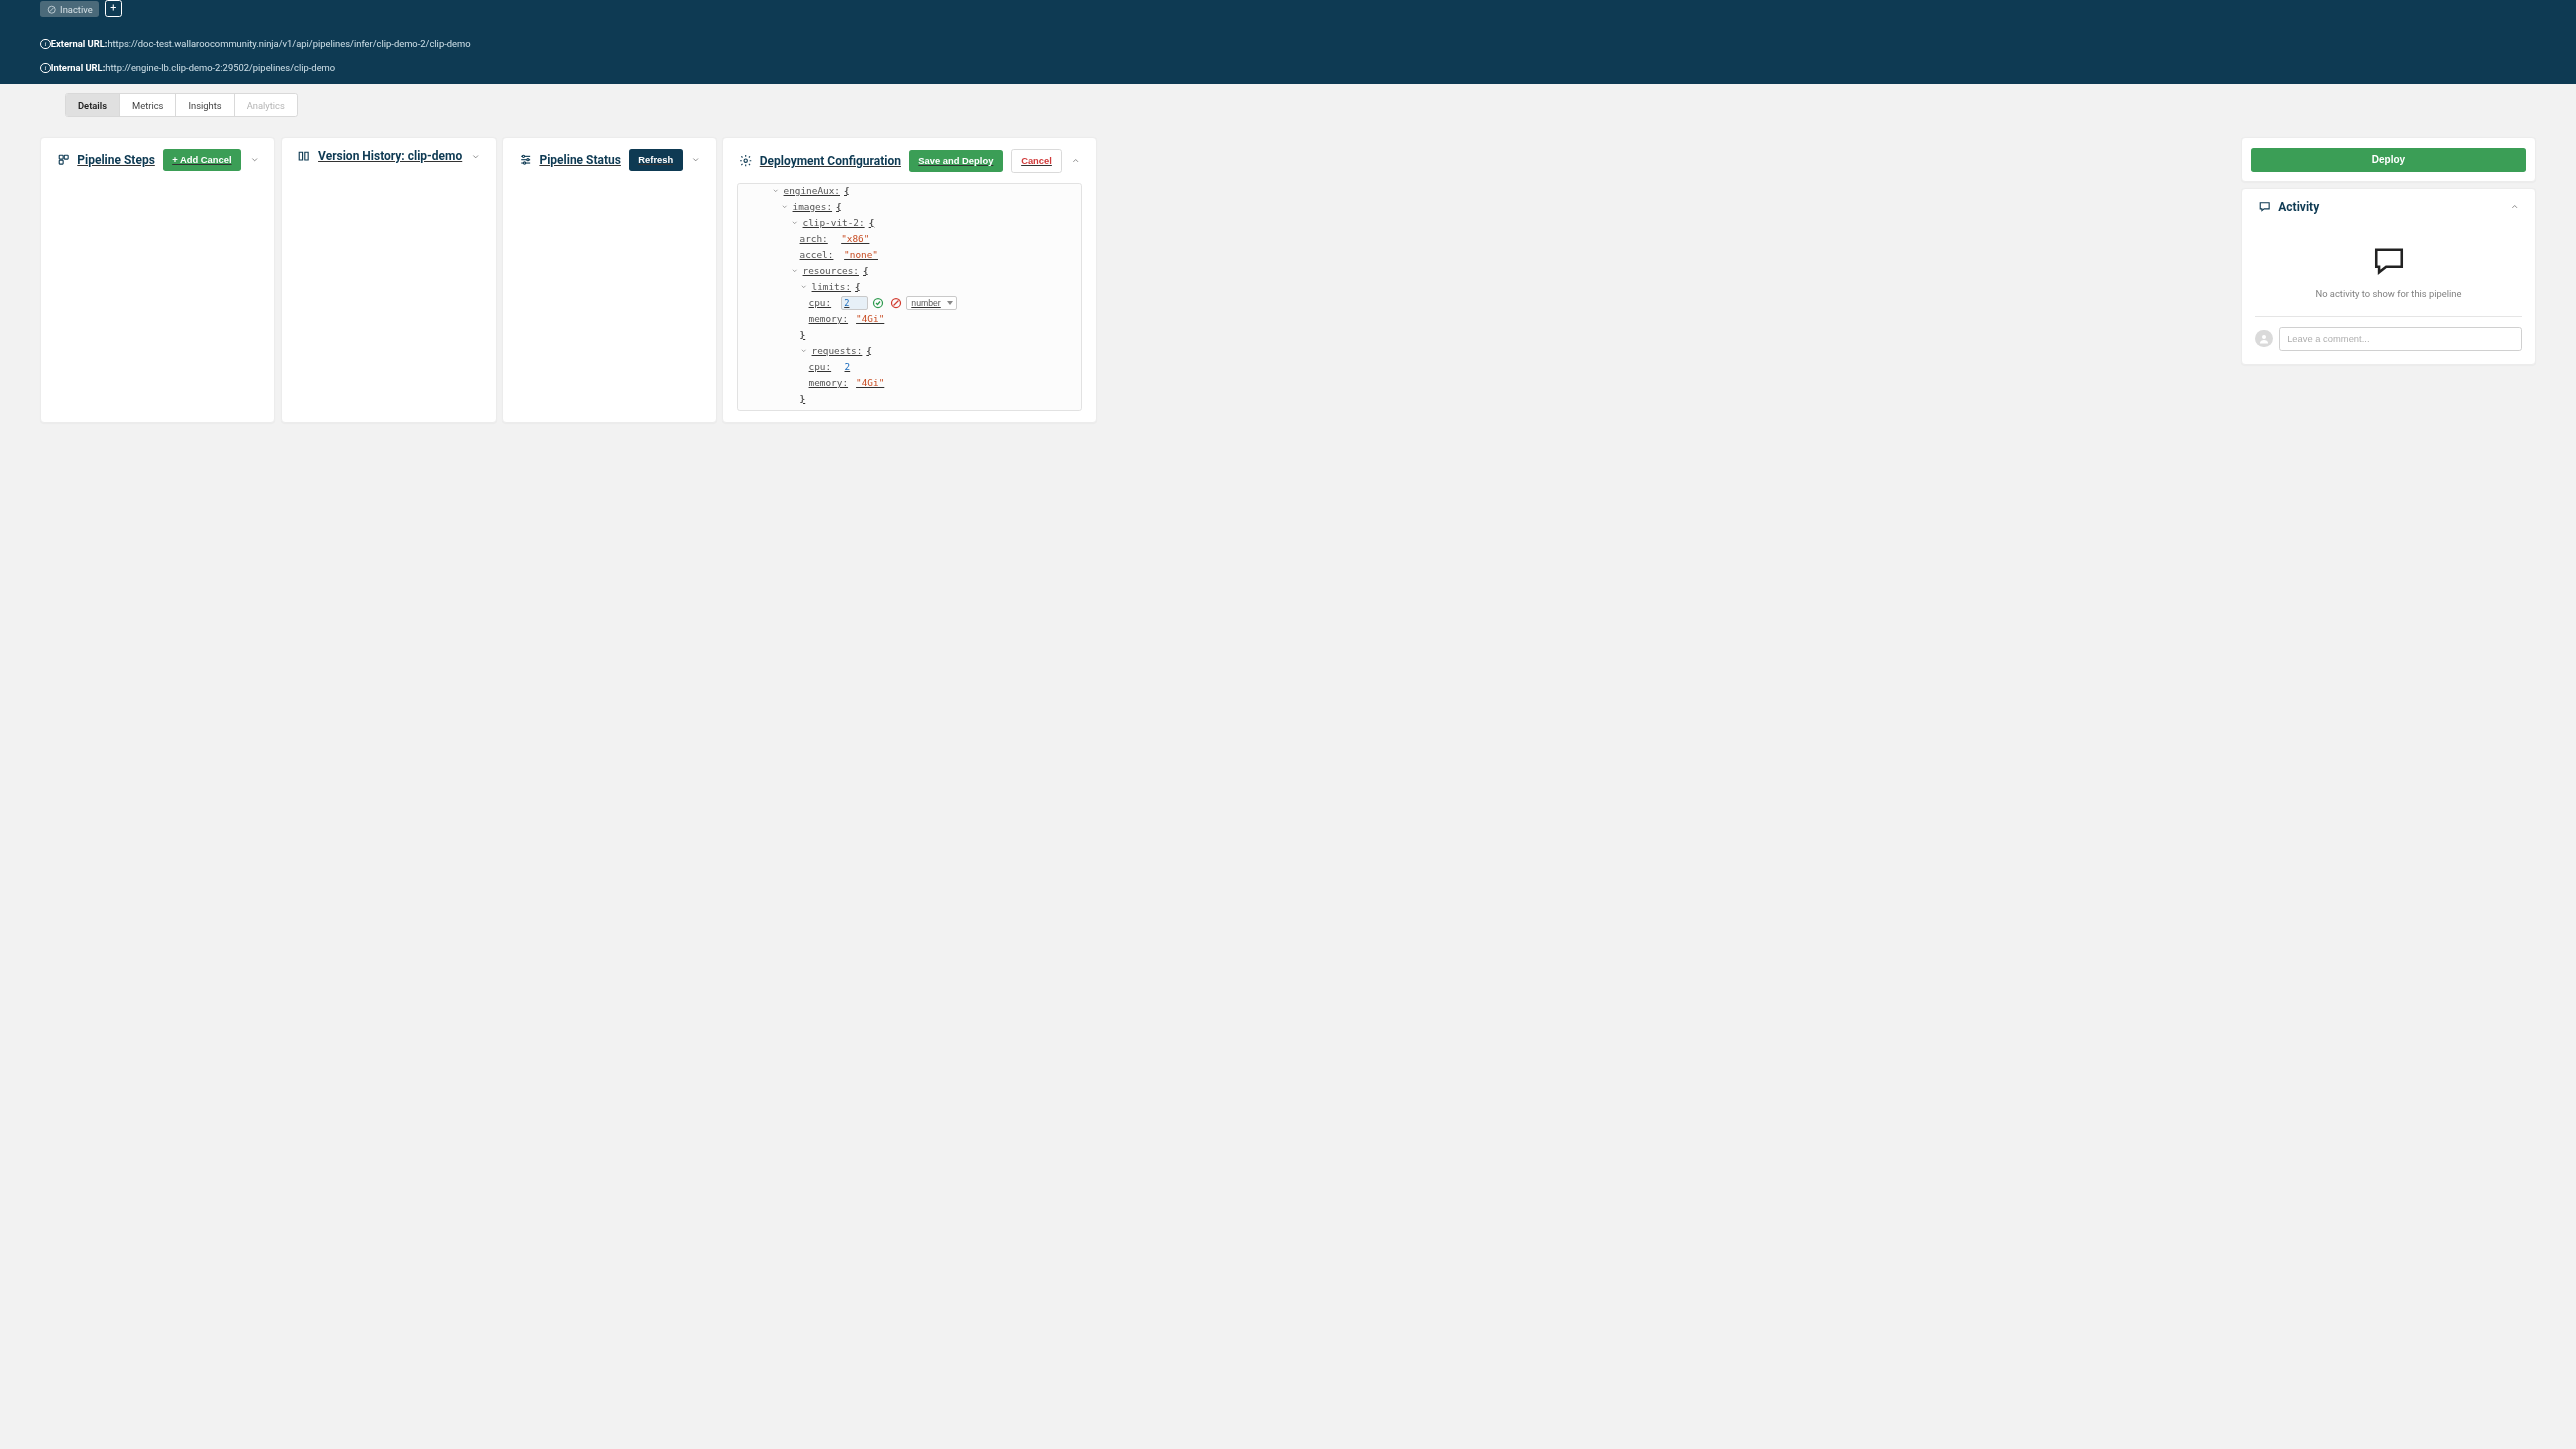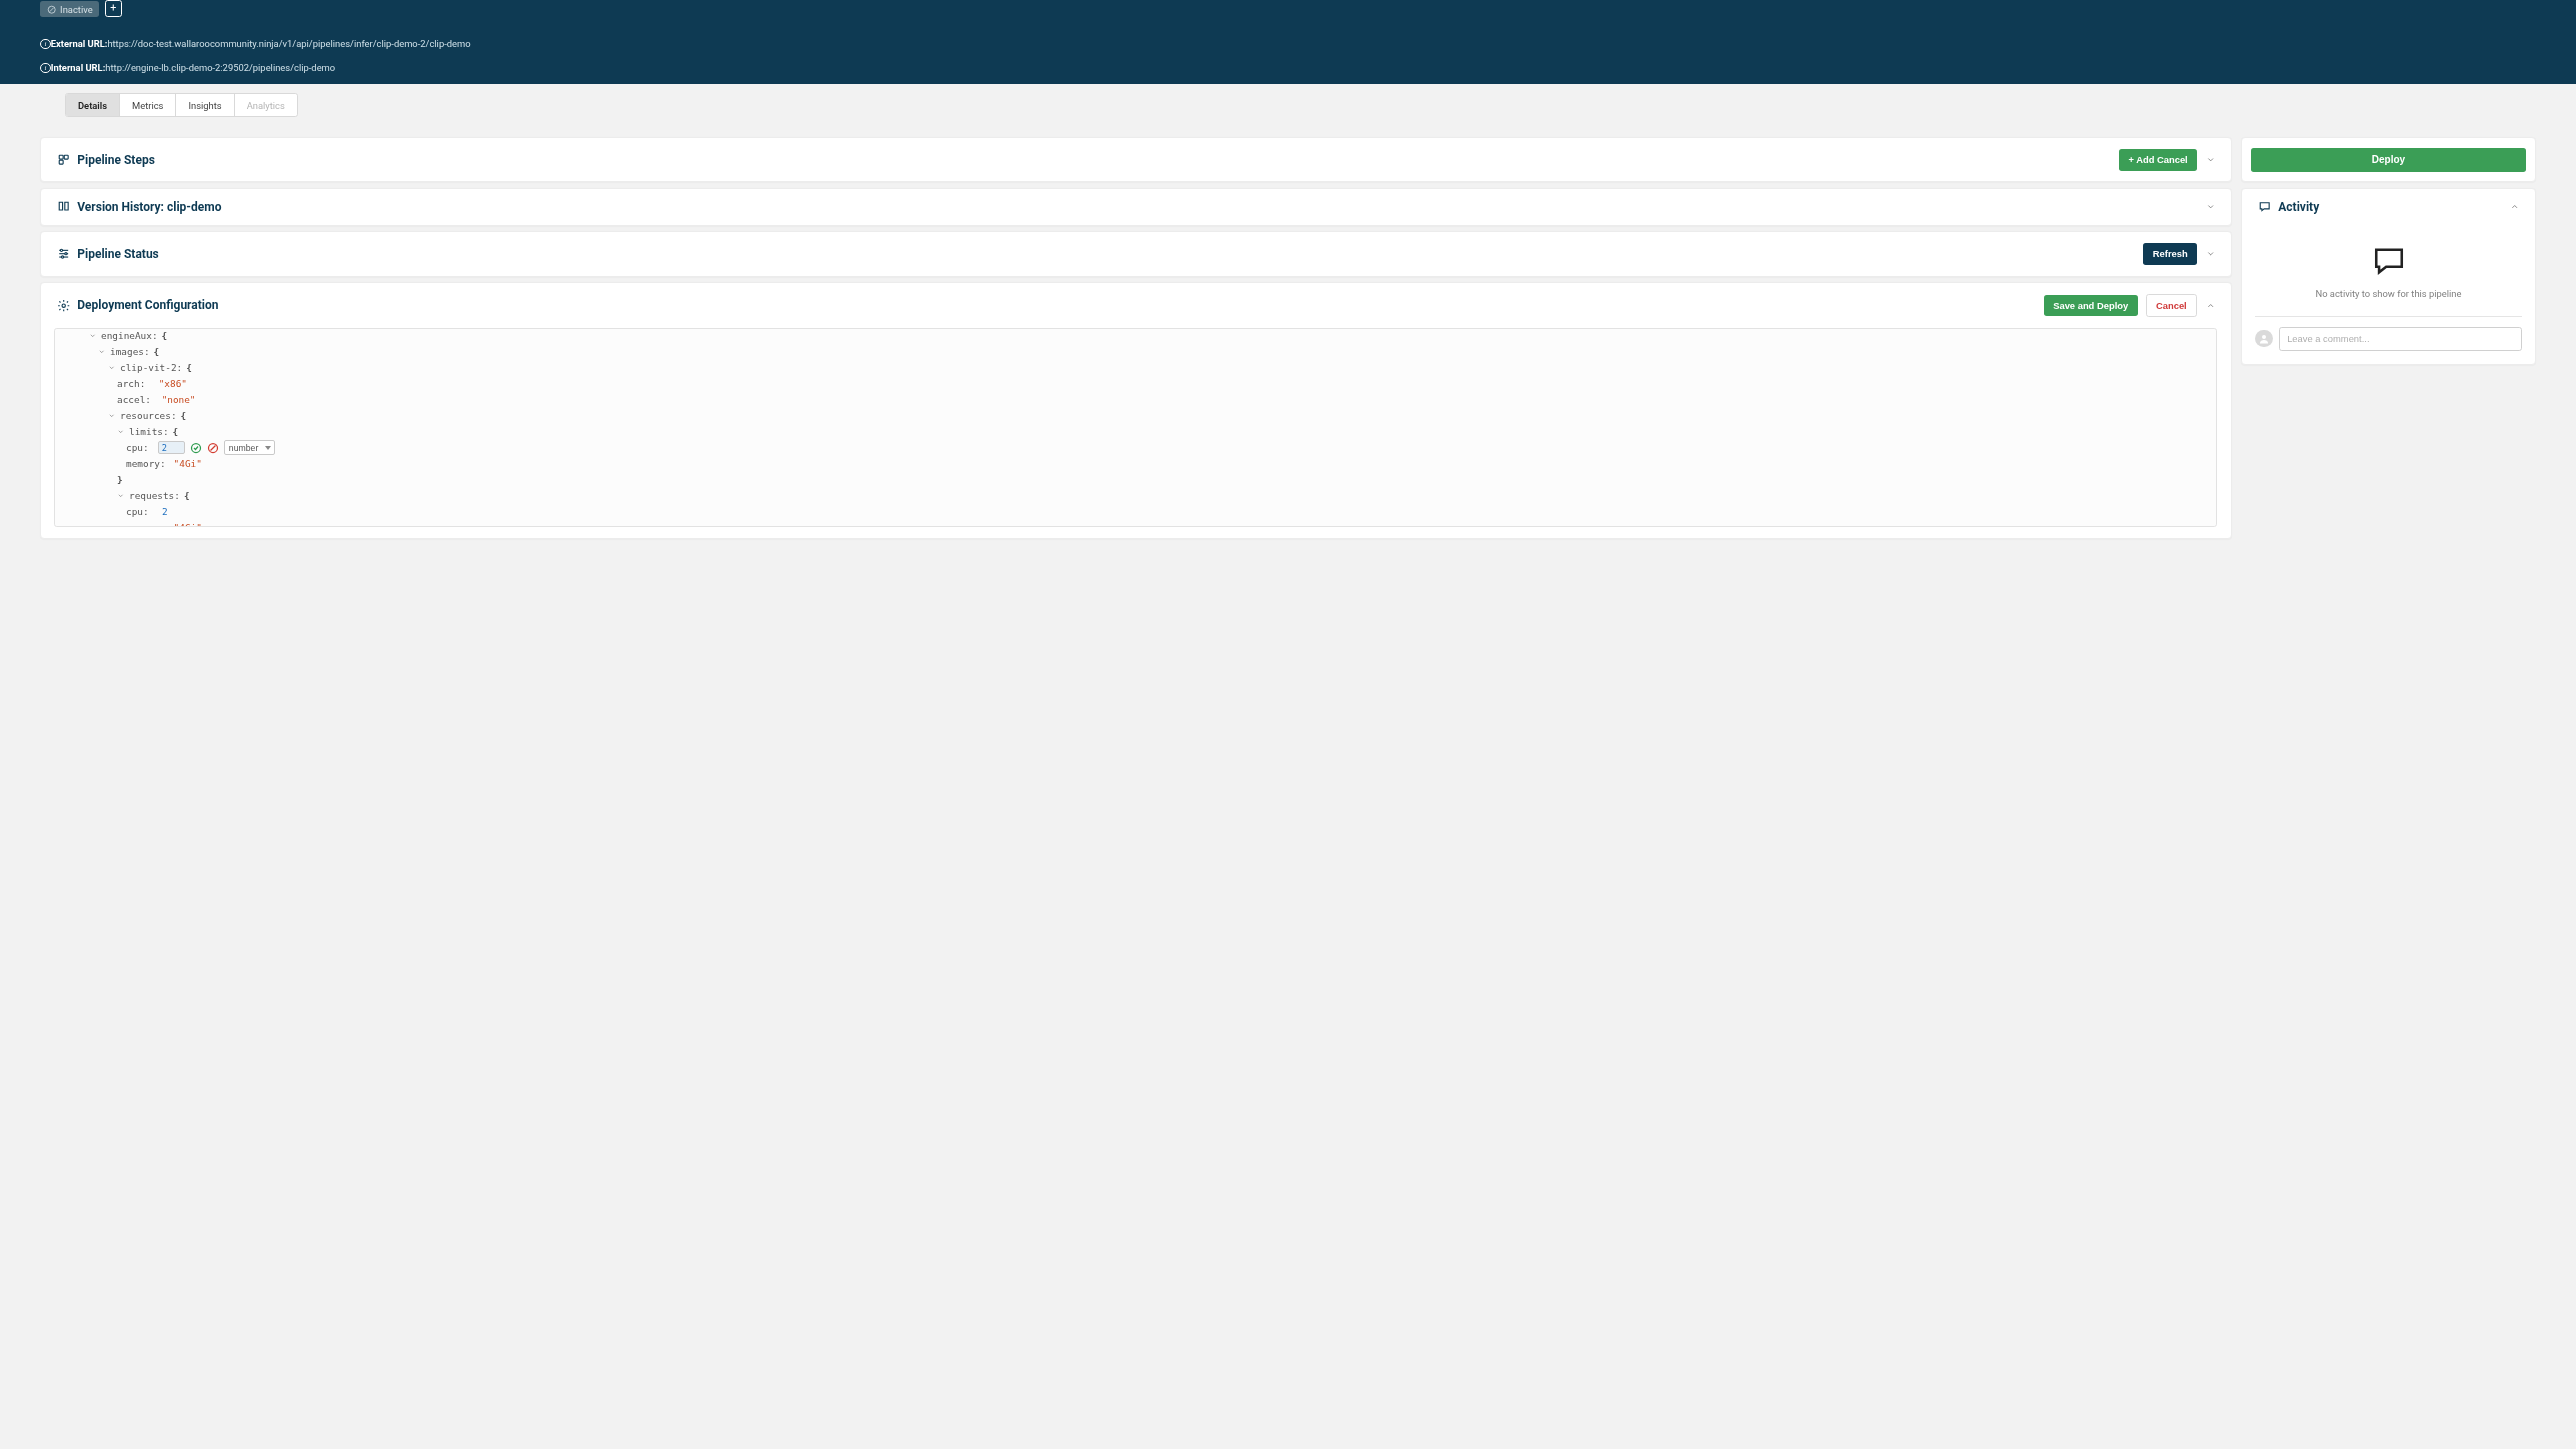--- a/index.html
+++ b/index.html
@@ -77,21 +77,21 @@
   }
   .tab:last-child { border-right: none; }
   .tab.active { background: #E0E0E0; font-weight: 600; color: #222; }
   .tab.disabled { color: #B5B5B5; }
   .two-col {
     display: grid;
     grid-template-columns: 1fr 295px;
     gap: 9.4px;
     margin-top: 20px;
   }
-  .left-col { display: flex; flex-direction: column; gap: 5.4px; }
+  .left-col { display: flex; flex-direction: row; gap: 5.4px; text-decoration: underline; }
   .right-col { display: flex; flex-direction: column; gap: 5.4px; }
   .card {
     background: #fff;
     border-radius: 4px;
     border: 0.7px solid #ECECEC;
     box-shadow: 0 0.7px 1.3px rgba(0,0,0,0.03);
   }
   .card-header {
     display: flex;
     align-items: center;
@@ -152,21 +152,21 @@
   .config-body {
     padding: 0 13.4px 10.7px 13.4px;
   }
   .json-viewer {
     border:0.7px solid #E2E2E2;
     border-radius:2.7px;
     background:#FCFCFC;
     font-family: ui-monospace, SFMono-Regular, Menlo, Consolas, monospace;
     font-size:9.4px;
     position:relative;
-    height:199px;
+    height:228px;
     overflow:hidden;
   }
   .json-scroll {
     height:100%;
     overflow-y:auto;
     padding:4px 0 4px 6.7px;
   }
   .json-scroll::-webkit-scrollbar { width:6.7px; }
   .json-scroll::-webkit-scrollbar-thumb { background:#C6C6C6; border-radius:3.4px; }
   .jl { display:flex; align-items:center; gap:4px; line-height:16px; }

